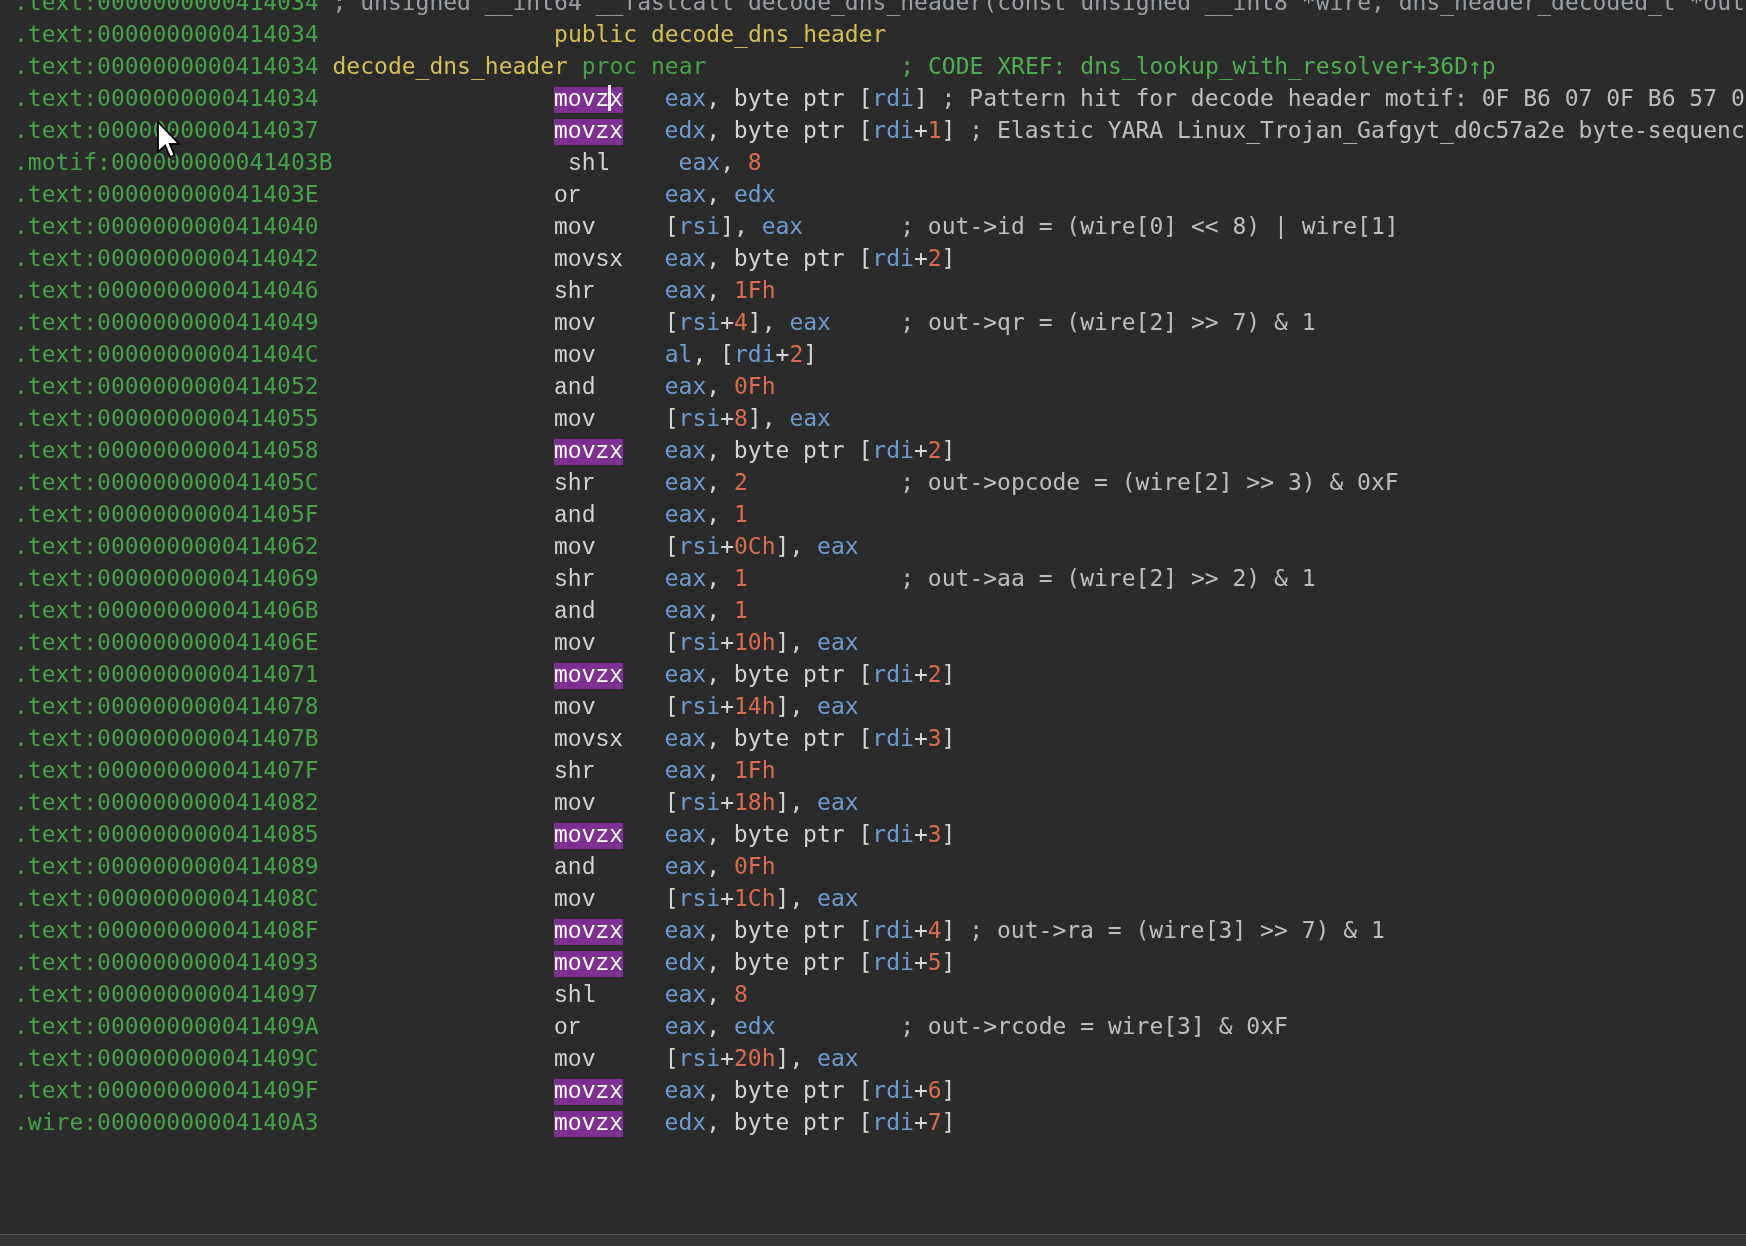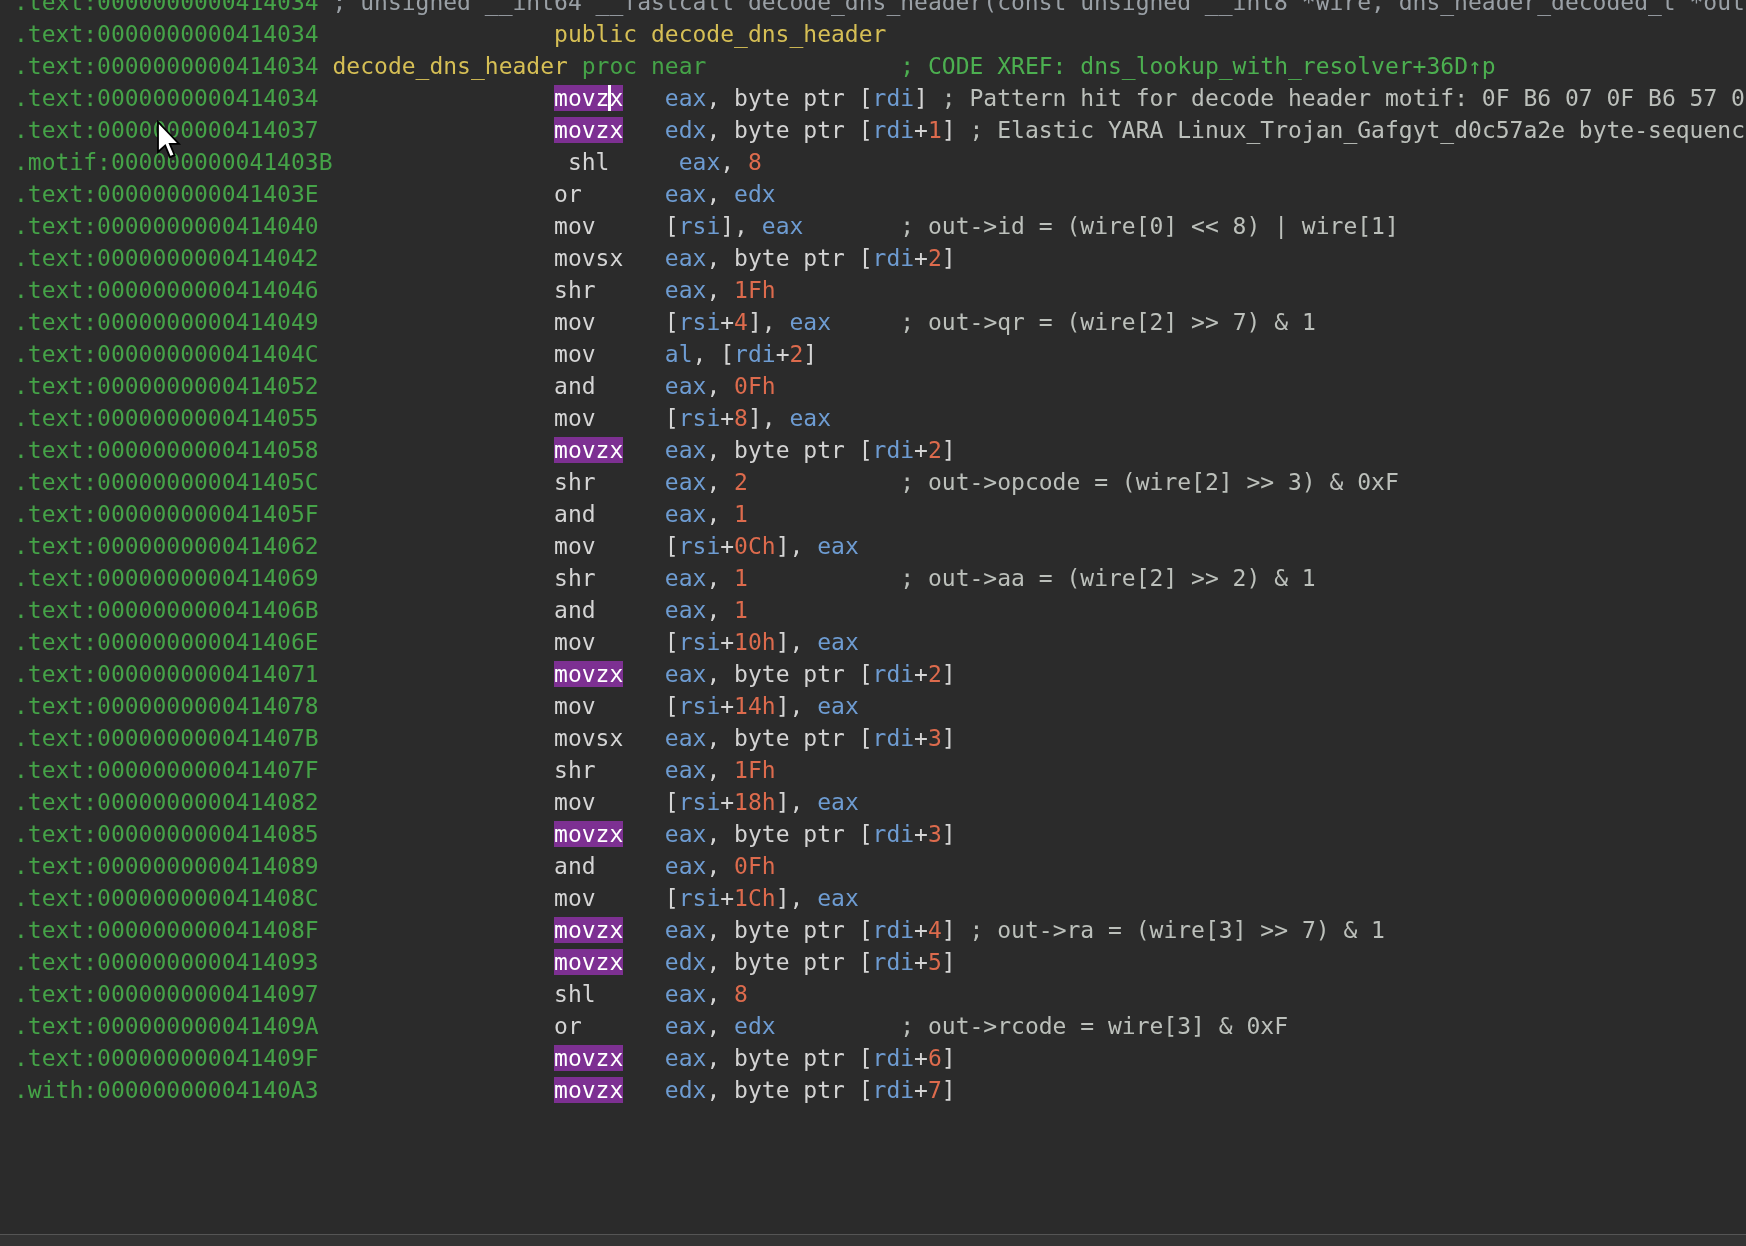--- a/index.html
+++ b/index.html
@@ -18,21 +18,21 @@
   }
   .screen{position:absolute;inset:0;overflow:hidden;}
   .listing{
     position:absolute; left:14px; top:-14px; right:0;
     font-size:23px;
   }
   .line{height:32px; line-height:32px; white-space:pre;}
   .addr{color:var(--addr);}
   .name{color:var(--name);text-align:center;}
   .kw{color:var(--keyword);}
-  .mn{color:var(--mnemonic);}
+  .mn{color:var(--mnemonic);font-family:Liberation Mono, monospace;}
   .mn.hl{background:var(--token-highlight-bg); color:var(--token-highlight-fg);}
   .ops{color:var(--mnemonic);}
   .reg{color:var(--register);}
   .num{color:var(--number);}
   .cmt{color:var(--comment);}
   .cmt.xref{color:var(--xref-comment);margin-top:6px;}
   .cmt.proto{color:var(--proto-comment);}
   .caret{
     display:inline-block; width:3px; height:26px;
     margin:0 -1.5px; vertical-align:-5px;
@@ -82,22 +82,23 @@
       <div class="line"><span class="addr">.text:000000000041407B</span>                 <span class="mn">movsx</span>   <span class="ops"><span class="reg">eax</span>, byte ptr [<span class="reg">rdi</span>+<span class="num">3</span>]</span></div>
       <div class="line"><span class="addr">.text:000000000041407F</span>                 <span class="mn">shr</span>     <span class="ops"><span class="reg">eax</span>, <span class="num">1Fh</span></span></div>
       <div class="line"><span class="addr">.text:0000000000414082</span>                 <span class="mn">mov</span>     <span class="ops">[<span class="reg">rsi</span>+<span class="num">18h</span>], <span class="reg">eax</span></span></div>
       <div class="line"><span class="addr">.text:0000000000414085</span>                 <span class="mn hl">movzx</span>   <span class="ops"><span class="reg">eax</span>, byte ptr [<span class="reg">rdi</span>+<span class="num">3</span>]</span></div>
       <div class="line"><span class="addr">.text:0000000000414089</span>                 <span class="mn">and</span>     <span class="ops"><span class="reg">eax</span>, <span class="num">0Fh</span></span></div>
       <div class="line"><span class="addr">.text:000000000041408C</span>                 <span class="mn">mov</span>     <span class="ops">[<span class="reg">rsi</span>+<span class="num">1Ch</span>], <span class="reg">eax</span></span></div>
       <div class="line"><span class="addr">.text:000000000041408F</span>                 <span class="mn hl">movzx</span>   <span class="ops"><span class="reg">eax</span>, byte ptr [<span class="reg">rdi</span>+<span class="num">4</span>]</span> <span class="cmt">; out-&gt;ra = (wire[3] &gt;&gt; 7) &amp; 1</span></div>
       <div class="line"><span class="addr">.text:0000000000414093</span>                 <span class="mn hl">movzx</span>   <span class="ops"><span class="reg">edx</span>, byte ptr [<span class="reg">rdi</span>+<span class="num">5</span>]</span></div>
       <div class="line"><span class="addr">.text:0000000000414097</span>                 <span class="mn">shl</span>     <span class="ops"><span class="reg">eax</span>, <span class="num">8</span></span></div>
       <div class="line"><span class="addr">.text:000000000041409A</span>                 <span class="mn">or</span>      <span class="ops"><span class="reg">eax</span>, <span class="reg">edx</span></span>         <span class="cmt">; out-&gt;rcode = wire[3] &amp; 0xF</span></div>
+      <div class="line"><span class="addr">.text:000000000041409C</span>                 <span class="mn">mov</span>     <span class="ops">[<span class="reg">rsi</span>+<span class="num">20h</span>], <span class="reg">eax</span></span></div>
       <div class="line"><span class="addr">.text:000000000041409F</span>                 <span class="mn hl">movzx</span>   <span class="ops"><span class="reg">eax</span>, byte ptr [<span class="reg">rdi</span>+<span class="num">6</span>]</span></div>
-      <div class="line"><span class="addr">.with:00000000004140A3</span>                 <span class="mn hl">movzx</span>   <span class="ops"><span class="reg">edx</span>, byte ptr [<span class="reg">rdi</span>+<span class="num">7</span>]</span></div>
+      <div class="line"><span class="addr">.wire:00000000004140A3</span>                 <span class="mn hl">movzx</span>   <span class="ops"><span class="reg">edx</span>, byte ptr [<span class="reg">rdi</span>+<span class="num">7</span>]</span></div>
     </div>
 
   <div class="statusbar">
     <span class="sb-left">00414034</span>
     <span class="sb-center">0000000000414034: decode_dns_header</span>
     <span class="sb-right">(Synchronized with Pseudocode-A)</span>
   </div>
 
   <svg id="cursor" viewBox="0 0 14 21">
     <path d="M1 1 L1 16 L4.6 12.8 L7 18.6 L9.3 17.6 L6.9 11.9 L11.5 11.9 Z" fill="#ffffff" stroke="#000000" stroke-width="0.9"></path>

